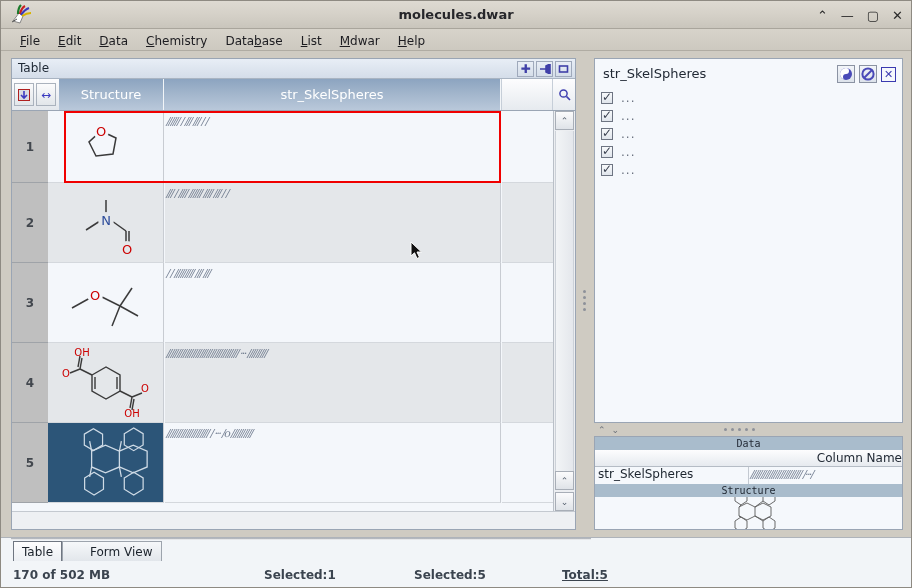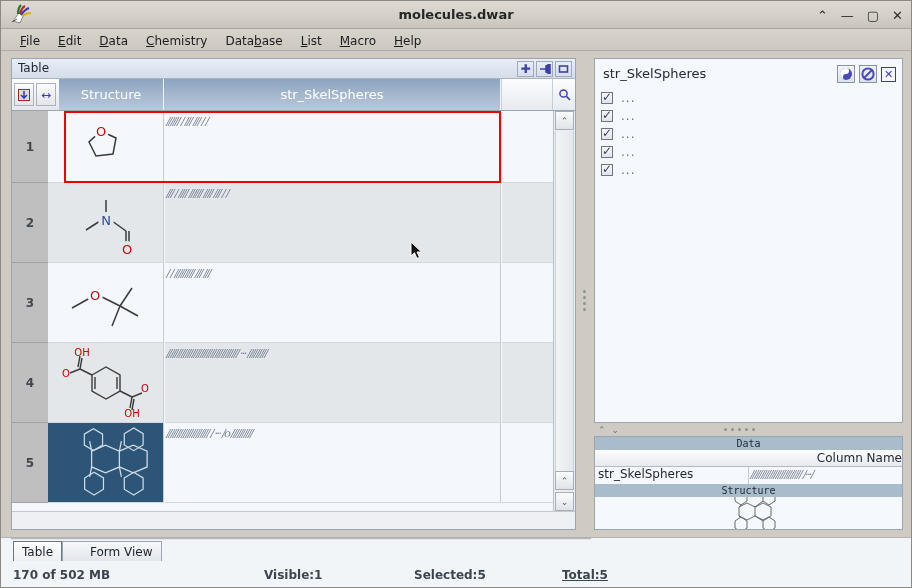--- a/index.html
+++ b/index.html
@@ -307,21 +307,21 @@
     </div>
   </div>
 
   <div class="menubar">
     <div class="menu-item"><u>F</u><span>ile</span></div>
     <div class="menu-item"><u>E</u><span>dit</span></div>
     <div class="menu-item"><u>D</u><span>ata</span></div>
     <div class="menu-item"><u>C</u><span>hemistry</span></div>
     <div class="menu-item"><span>Data</span><u>b</u><span>ase</span></div>
     <div class="menu-item"><u>L</u><span>ist</span></div>
-    <div class="menu-item"><u>M</u><span>acro</span></div>
+    <div class="menu-item"><u>M</u><span>dwar</span></div>
     <div class="menu-item"><u>H</u><span>elp</span></div>
   </div>
 
   <div class="main">
 
     <div class="left-panel">
 
       <div class="panel-title">
         <span>Table</span>
         <div class="panel-tools">
@@ -578,18 +578,18 @@
   </div>
 
   <div class="bottombar">
     <div class="bottom-divider"></div>
     <div class="tabs">
       <div class="tab active">Table</div>
       <div class="tab inactive">Form View</div>
     </div>
     <div class="statusline">
       <span class="status-item" style="left:12px;">170 of 502 MB</span>
-      <span class="status-item" style="left:263px;">Visible:1</span>
+      <span class="status-item" style="left:263px;">Selected:1</span>
       <span class="status-item" style="left:413px;">Selected:5</span>
       <span class="status-item" style="left:561px;text-decoration:underline;">Total:5</span>
     </div>
   </div>
 </div>
 
 </body></html>

